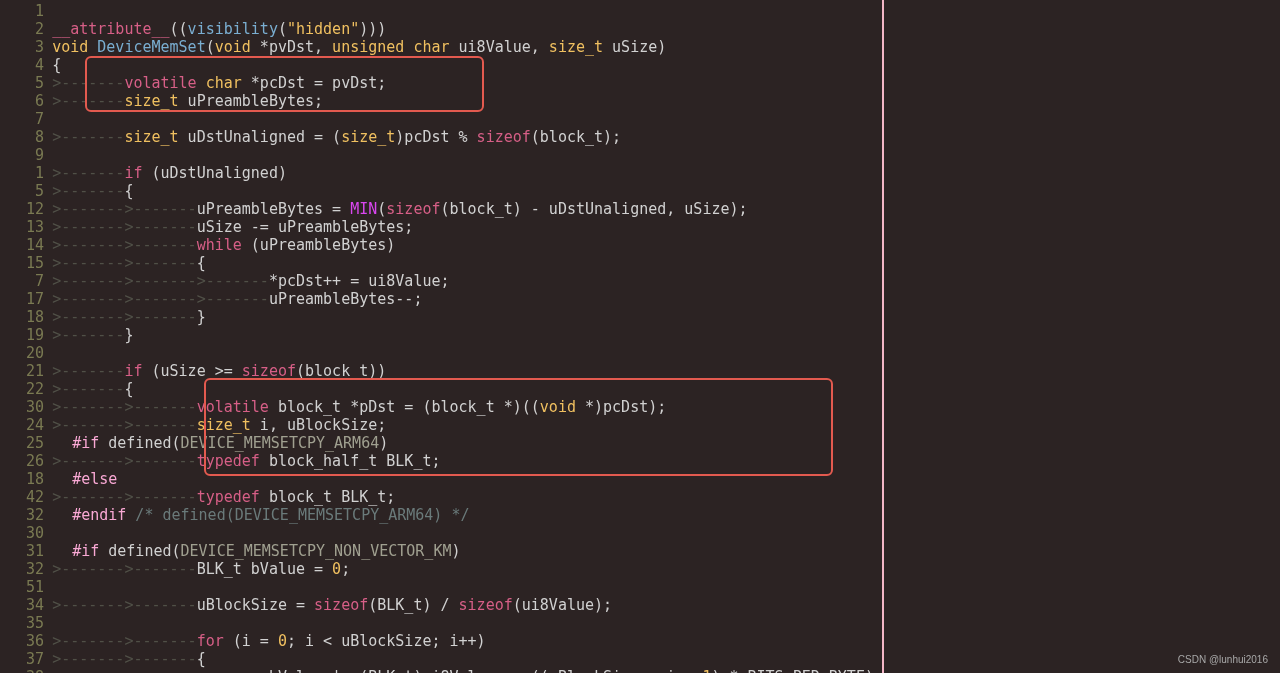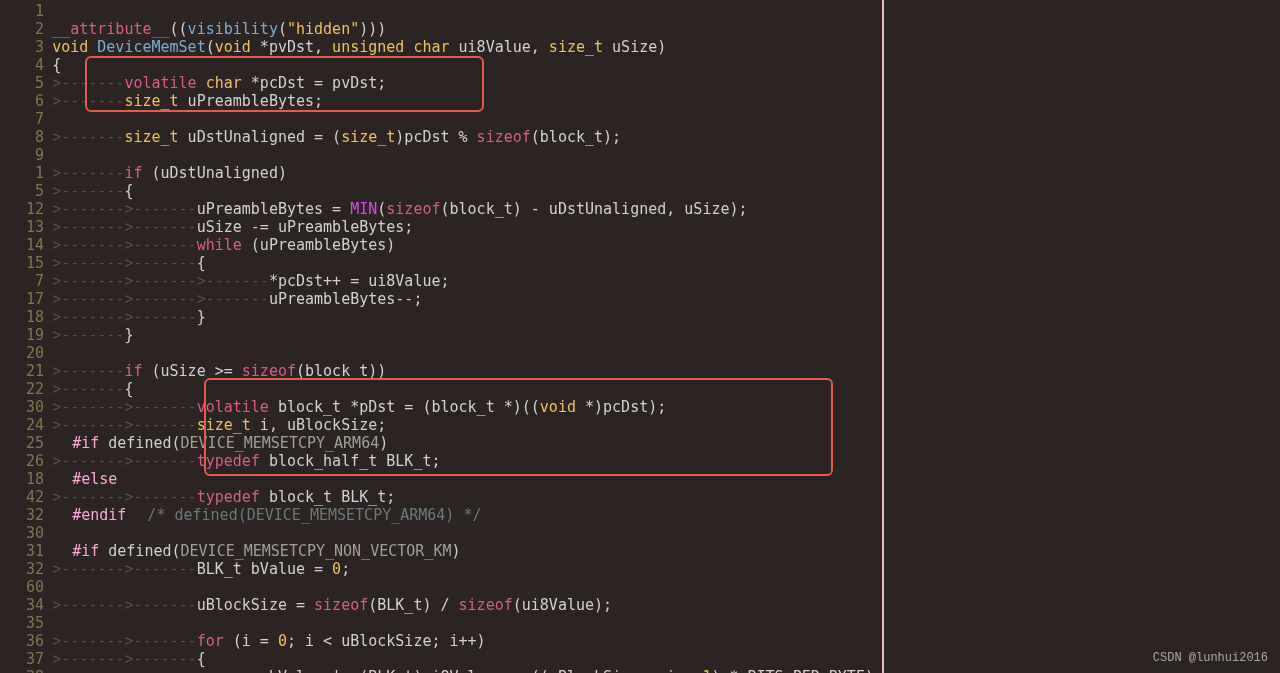--- a/index.html
+++ b/index.html
@@ -11,23 +11,23 @@
   .kw{color:#d75f87;}       
   .type{color:#f0c060;margin-top:23px;}     
   .fn{color:#7aaed1;}       
   .str{color:#f0c060;}      
   .num{color:#f0c060;}
   .macro{color:#d946ef;}
   .pp{color:#f9a8d4;margin-left:20px;}       
   .pp2{color:#a0a090;text-align:center;}
   .op{color:#d1d1d1;}
   .ws{color:#505047;}       
-  .cmt{color:#6a7a7a;margin-left:12px;}
+  .cmt{color:#6a7a7a;}
   .vbar{position:absolute;left:882px;top:0;width:2px;height:673px;background:#f2b6c6;}
-  .watermark{position:absolute;right:12px;bottom:8px;color:#a8a8a8;font-family:Liberation Mono, monospace;font-size:12px;}
+  .watermark{position:absolute;right:12px;bottom:8px;color:#a8a8a8;font-family:Liberation Sans, sans-serif;font-size:10px;}
   .box1{position:absolute;border:2px solid #e35a4f;border-radius:6px;pointer-events:none;}
 </style>
 </head>
 <body>
 
 <div class="editor">
   <div class="gutter" id="gutter">
       <div>1</div>
       <div>2</div>
       <div>3</div>
@@ -53,21 +53,21 @@
       <div>30</div>
       <div>24</div>
       <div>25</div>
       <div>26</div>
       <div>18</div>
       <div>42</div>
       <div>32</div>
       <div>30</div>
       <div>31</div>
       <div>32</div>
-      <div>60</div>
+      <div>51</div>
       <div>34</div>
       <div>35</div>
       <div>36</div>
       <div>37</div>
       <div>38</div>
     </div>
   <div class="code" id="code"><div class="line"></div><div class="line"><span class="kw">__attribute__</span><span class="op">((</span><span class="fn">visibility</span><span class="op">(</span><span class="str">"hidden"</span><span class="op">)))</span></div><div class="line"><span class="type">void</span><span class="op"> </span><span class="fn">DeviceMemSet</span><span class="op">(</span><span class="type">void</span><span class="op"> *pvDst, </span><span class="type">unsigned</span><span class="op"> </span><span class="type">char</span><span class="op"> ui8Value, </span><span class="type">size_t</span><span class="op"> uSize)</span></div><div class="line"><span class="op">{</span></div><div class="line"><span class="ws">&gt;-------</span><span class="kw">volatile</span><span class="op"> </span><span class="type">char</span><span class="op"> *pcDst = pvDst;</span></div><div class="line"><span class="ws">&gt;-------</span><span class="type">size_t</span><span class="op"> uPreambleBytes;</span></div><div class="line"></div><div class="line"><span class="ws">&gt;-------</span><span class="type">size_t</span><span class="op"> uDstUnaligned = (</span><span class="type">size_t</span><span class="op">)pcDst % </span><span class="kw">sizeof</span><span class="op">(block_t);</span></div><div class="line"></div><div class="line"><span class="ws">&gt;-------</span><span class="kw">if</span><span class="op"> (uDstUnaligned)</span></div><div class="line"><span class="ws">&gt;-------</span><span class="op">{</span></div><div class="line"><span class="ws">&gt;-------&gt;-------</span><span class="op">uPreambleBytes = </span><span class="macro">MIN</span><span class="op">(</span><span class="kw">sizeof</span><span class="op">(block_t) - uDstUnaligned, uSize);</span></div><div class="line"><span class="ws">&gt;-------&gt;-------</span><span class="op">uSize -= uPreambleBytes;</span></div><div class="line"><span class="ws">&gt;-------&gt;-------</span><span class="kw">while</span><span class="op"> (uPreambleBytes)</span></div><div class="line"><span class="ws">&gt;-------&gt;-------</span><span class="op">{</span></div><div class="line"><span class="ws">&gt;-------&gt;-------&gt;-------</span><span class="op">*pcDst++ = ui8Value;</span></div><div class="line"><span class="ws">&gt;-------&gt;-------&gt;-------</span><span class="op">uPreambleBytes--;</span></div><div class="line"><span class="ws">&gt;-------&gt;-------</span><span class="op">}</span></div><div class="line"><span class="ws">&gt;-------</span><span class="op">}</span></div><div class="line"></div><div class="line"><span class="ws">&gt;-------</span><span class="kw">if</span><span class="op"> (uSize &gt;= </span><span class="kw">sizeof</span><span class="op">(block_t))</span></div><div class="line"><span class="ws">&gt;-------</span><span class="op">{</span></div><div class="line"><span class="ws">&gt;-------&gt;-------</span><span class="kw">volatile</span><span class="op"> block_t *pDst = (block_t *)((</span><span class="type">void</span><span class="op"> *)pcDst);</span></div><div class="line"><span class="ws">&gt;-------&gt;-------</span><span class="type">size_t</span><span class="op"> i, uBlockSize;</span></div><div class="line"><span class="pp">#if</span><span class="op"> defined(</span><span class="pp2">DEVICE_MEMSETCPY_ARM64</span><span class="op">)</span></div><div class="line"><span class="ws">&gt;-------&gt;-------</span><span class="kw">typedef</span><span class="op"> block_half_t BLK_t;</span></div><div class="line"><span class="pp">#else</span></div><div class="line"><span class="ws">&gt;-------&gt;-------</span><span class="kw">typedef</span><span class="op"> block_t BLK_t;</span></div><div class="line"><span class="pp">#endif</span><span class="op"> </span><span class="cmt">/* defined(DEVICE_MEMSETCPY_ARM64) */</span></div><div class="line"></div><div class="line"><span class="pp">#if</span><span class="op"> defined(</span><span class="pp2">DEVICE_MEMSETCPY_NON_VECTOR_KM</span><span class="op">)</span></div><div class="line"><span class="ws">&gt;-------&gt;-------</span><span class="op">BLK_t bValue = </span><span class="num">0</span><span class="op">;</span></div><div class="line"></div><div class="line"><span class="ws">&gt;-------&gt;-------</span><span class="op">uBlockSize = </span><span class="kw">sizeof</span><span class="op">(BLK_t) / </span><span class="kw">sizeof</span><span class="op">(ui8Value);</span></div><div class="line"></div><div class="line"><span class="ws">&gt;-------&gt;-------</span><span class="kw">for</span><span class="op"> (i = </span><span class="num">0</span><span class="op">; i &lt; uBlockSize; i++)</span></div><div class="line"><span class="ws">&gt;-------&gt;-------</span><span class="op">{</span></div><div class="line"><span class="ws">&gt;-------&gt;-------&gt;-------</span><span class="op">bValue |= (BLK_t)ui8Value &lt;&lt; ((uBlockSize - i - </span><span class="num">1</span><span class="op">) * BITS_PER_BYTE);</span></div></div>
   <div class="vbar"></div>
 </div>
 

